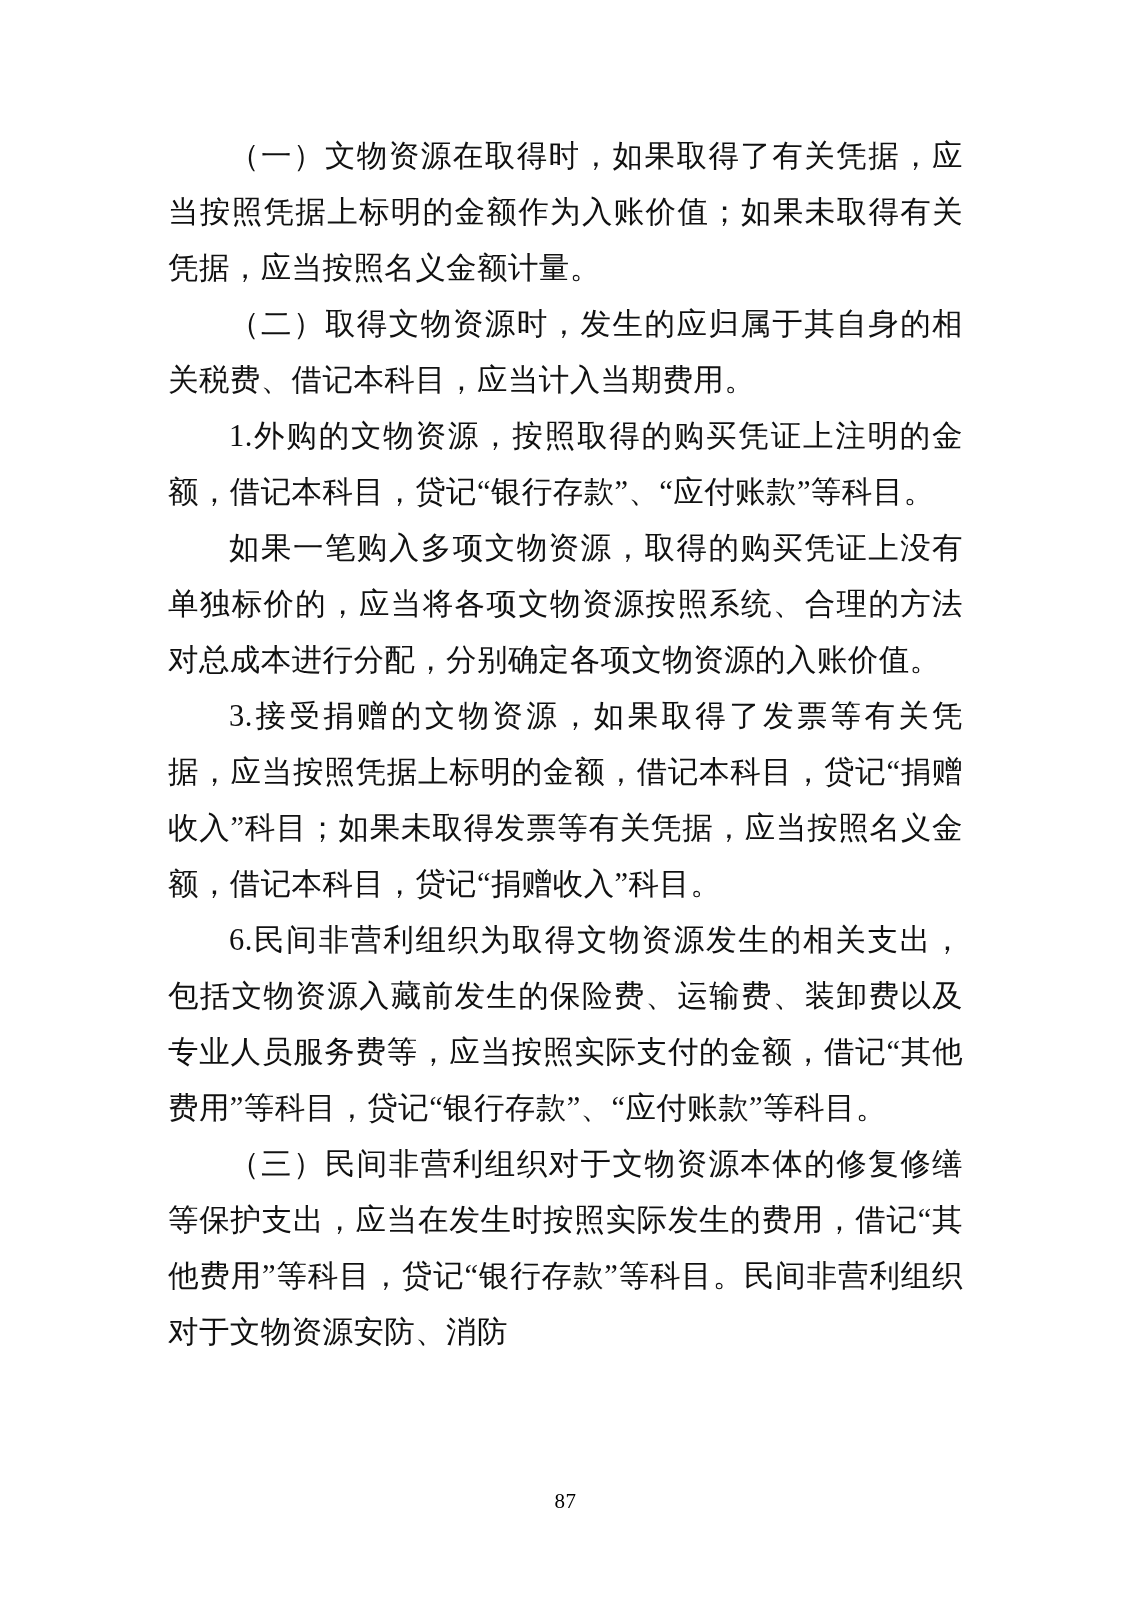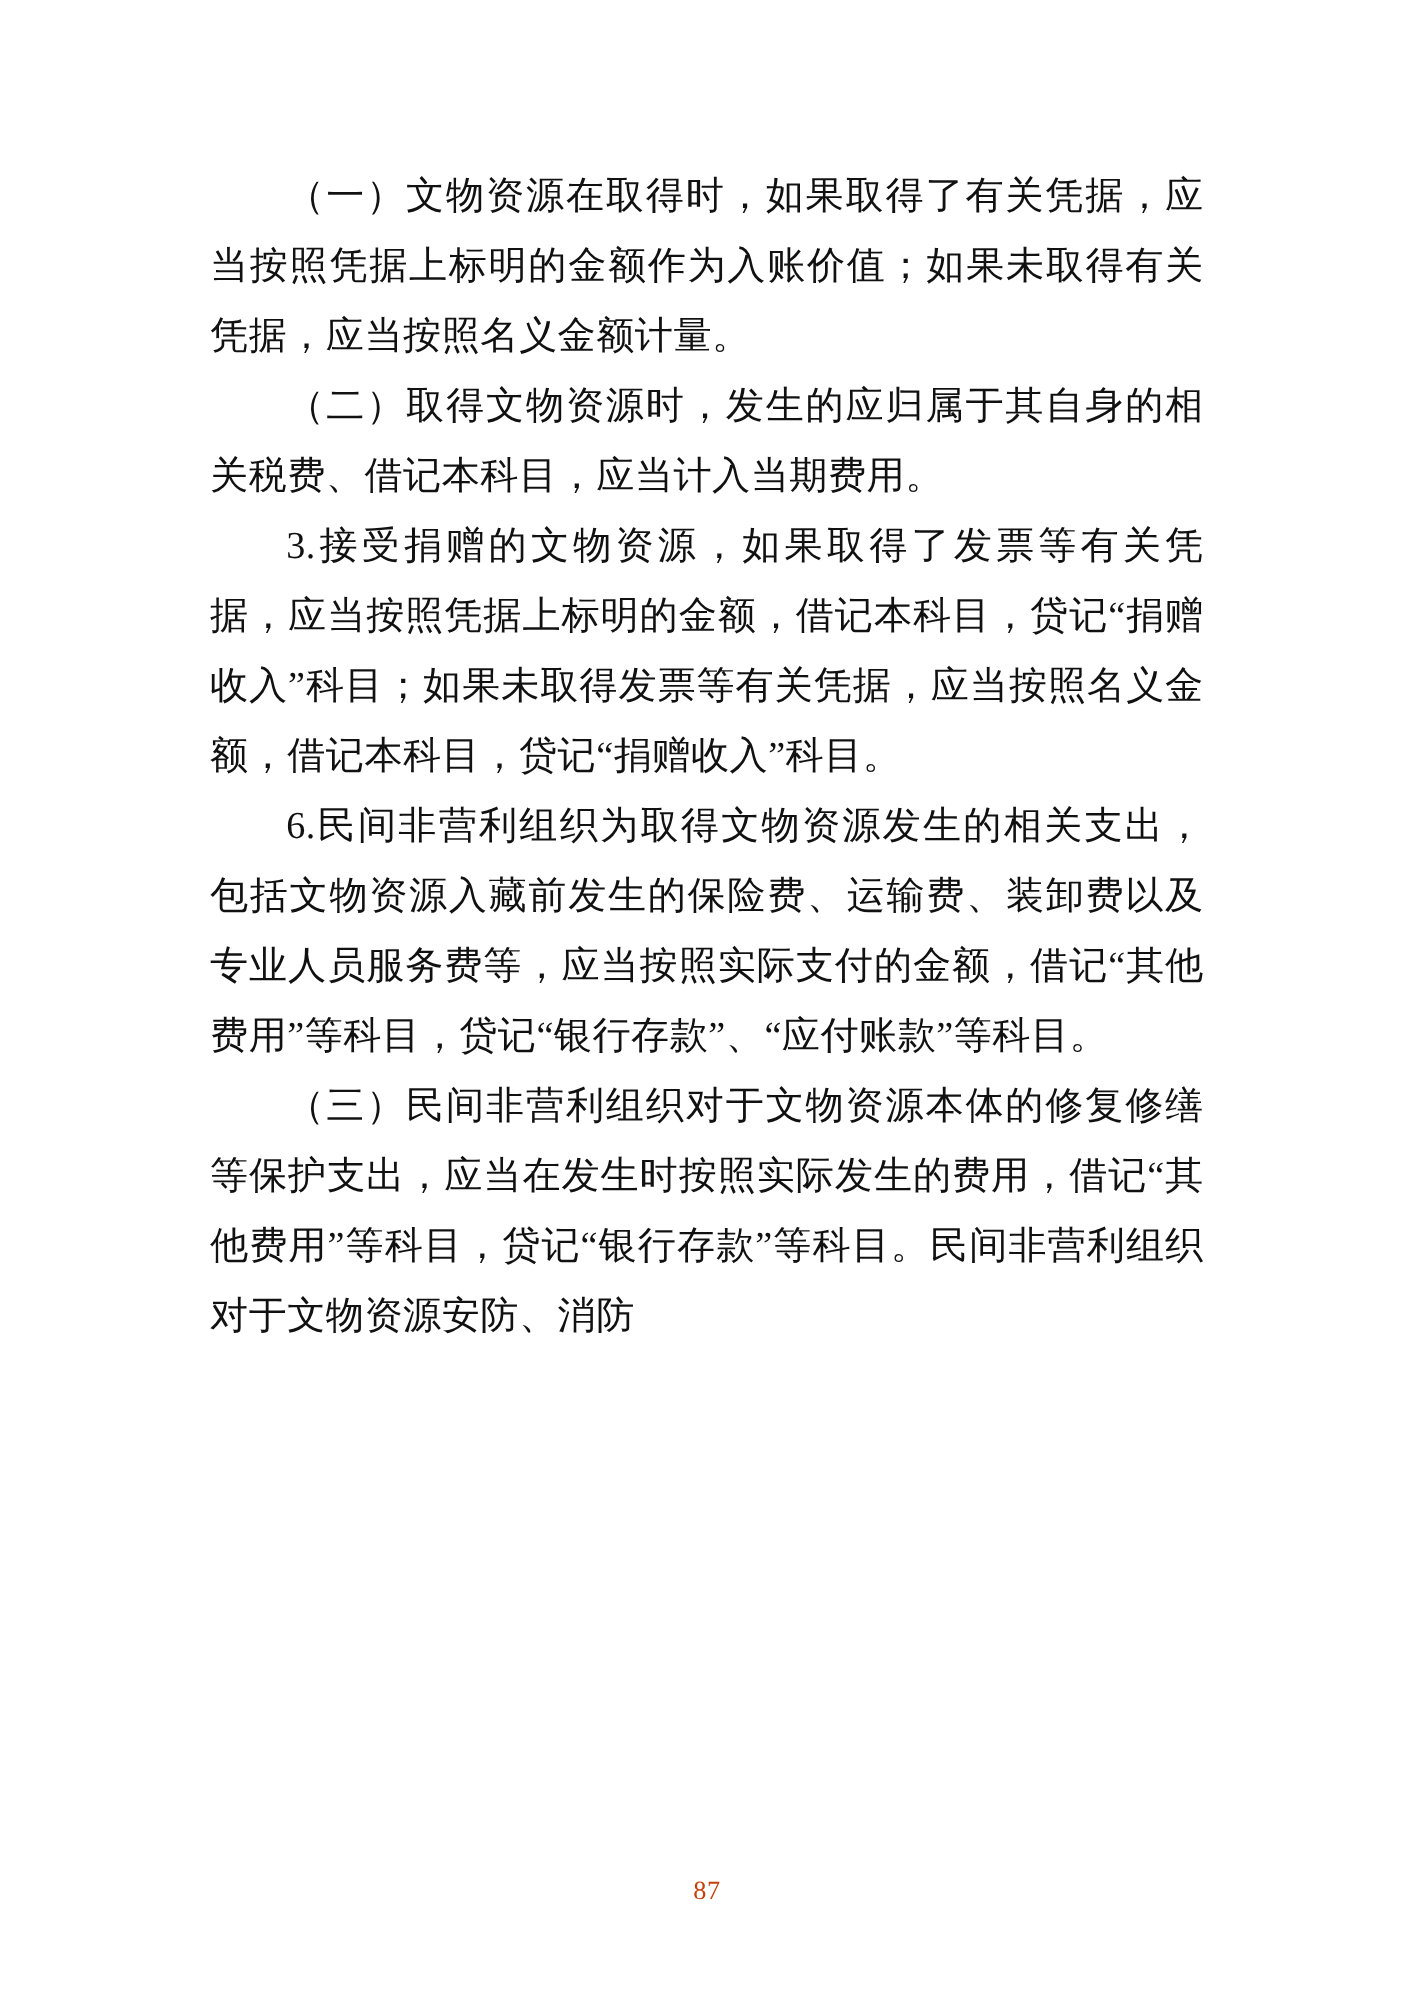--- a/index.html
+++ b/index.html
@@ -31,33 +31,35 @@
     color: #111111;
   }
   .para {
     margin: 0 0 0 0;
     text-indent: 2em;
   }
   .page-number {
     position: absolute;
     left: 0;
     right: 0;
-    bottom: 75px;
+    bottom: 86px;
     text-align: center;
     font-size: 21px;
     font-family: "Liberation Serif", "DejaVu Serif", serif;
-    color: #c2410c;
+    color: #000000;
     letter-spacing: 0.5px;
   }
 </style>
 </head>
 <body>
 
 <div class="page">
   <div class="body-text">
     <p class="para">（一）文物资源在取得时，如果取得了有关凭据，应当按照凭据上标明的金额作为入账价值；如果未取得有关凭据，应当按照名义金额计量。</p>
     <p class="para">（二）取得文物资源时，发生的应归属于其自身的相关税费、借记本科目，应当计入当期费用。</p>
+    <p class="para">1.外购的文物资源，按照取得的购买凭证上注明的金额，借记本科目，贷记“银行存款”、“应付账款”等科目。</p>
+    <p class="para">如果一笔购入多项文物资源，取得的购买凭证上没有单独标价的，应当将各项文物资源按照系统、合理的方法对总成本进行分配，分别确定各项文物资源的入账价值。</p>
     <p class="para">3.接受捐赠的文物资源，如果取得了发票等有关凭据，应当按照凭据上标明的金额，借记本科目，贷记“捐赠收入”科目；如果未取得发票等有关凭据，应当按照名义金额，借记本科目，贷记“捐赠收入”科目。</p>
     <p class="para">6.民间非营利组织为取得文物资源发生的相关支出，包括文物资源入藏前发生的保险费、运输费、装卸费以及专业人员服务费等，应当按照实际支付的金额，借记“其他费用”等科目，贷记“银行存款”、“应付账款”等科目。</p>
     <p class="para">（三）民间非营利组织对于文物资源本体的修复修缮等保护支出，应当在发生时按照实际发生的费用，借记“其他费用”等科目，贷记“银行存款”等科目。民间非营利组织对于文物资源安防、消防</p>
   </div>
   <div class="page-number">87</div>
 </div>
 
 </body></html>

